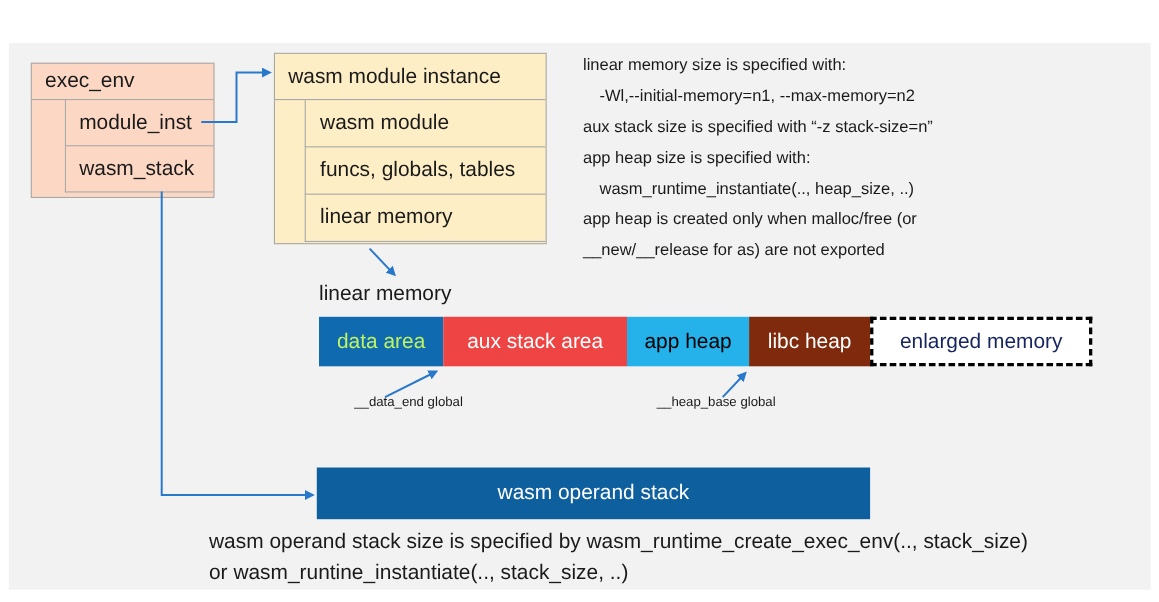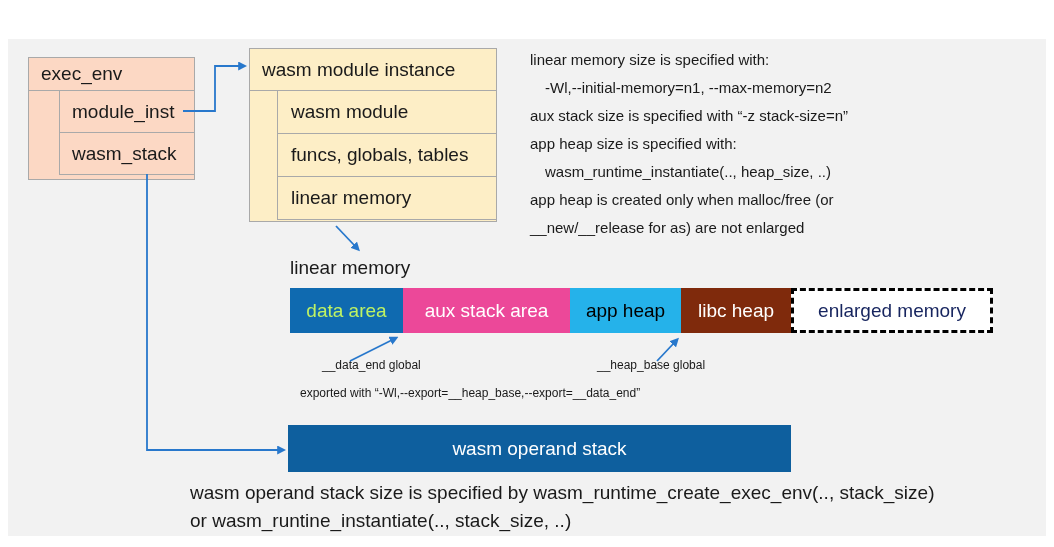--- a/index.html
+++ b/index.html
@@ -71,35 +71,34 @@
     </div>
   </div>
 
   <div class="notes">
     <div>linear memory size is specified with:</div>
     <div class="indent">-Wl,--initial-memory=n1, --max-memory=n2</div>
     <div>aux stack size is specified with “-z stack-size=n”</div>
     <div>app heap size is specified with:</div>
     <div class="indent">wasm_runtime_instantiate(.., heap_size, ..)</div>
     <div>app heap is created only when malloc/free (or</div>
-    <div>__new/__release for as) are not enlarged</div>
+    <div>__new/__release for as) are not exported</div>
   </div>
 
   <div class="lm-label">linear memory</div>
   <div class="membar">
     <div class="seg" style="width: 113px; color: #bef264; background: rgb(15, 106, 176);">data area</div>
-    <div class="seg" style="width: 167px; color: rgb(255, 255, 255); background: #ec4899;">aux stack area</div>
+    <div class="seg" style="width: 167px; color: rgb(255, 255, 255); background: #ef4444;">aux stack area</div>
     <div class="seg" style="width: 111px; color: #000000; background: rgb(37, 178, 234);">app heap</div>
     <div class="seg" style="width: 110px; color: rgb(255, 255, 255); background: rgb(127, 42, 12);">libc heap</div>
     <div class="seg dashed" style="width: 202px; color: rgb(23, 37, 95);">enlarged memory</div>
   </div>
 
   <div class="ann ann-data-end">__data_end global</div>
   <div class="ann ann-heap-base">__heap_base global</div>
-  <div class="ann ann-exported">exported with “-Wl,--export=__heap_base,--export=__data_end”</div>
 
   <div class="operand">wasm operand stack</div>
 
   <div class="footer">
     <div>wasm operand stack size is specified by wasm_runtime_create_exec_env(.., stack_size)</div>
     <div>or wasm_runtine_instantiate(.., stack_size, ..)</div>
   </div>
 
   <svg class="arrows" viewBox="0 0 1054 547">
     <defs>

